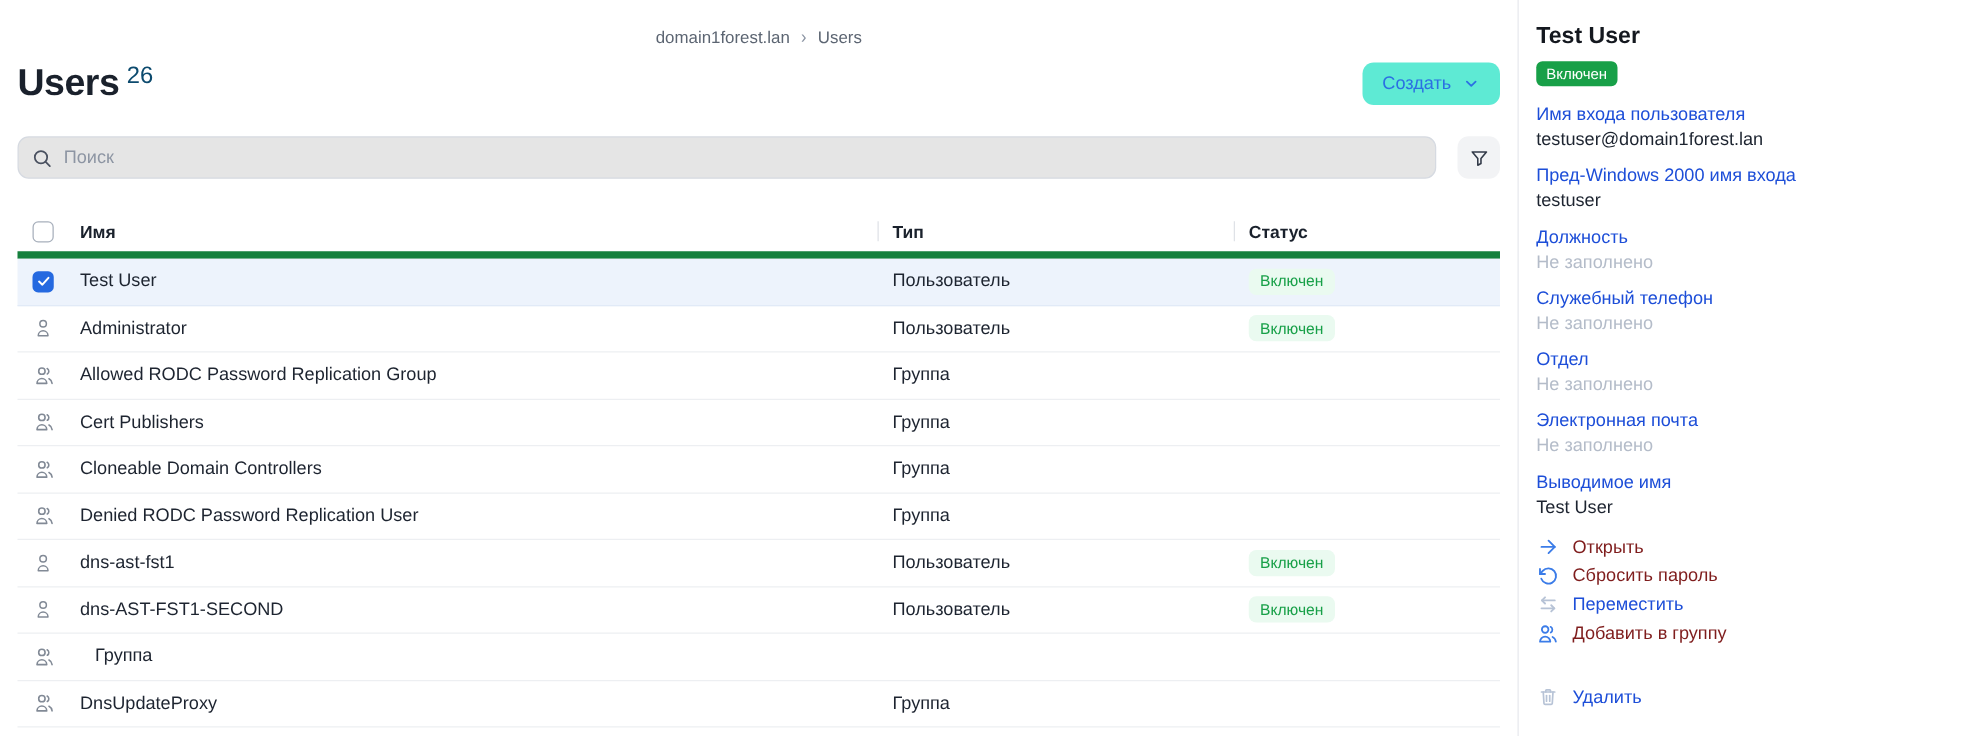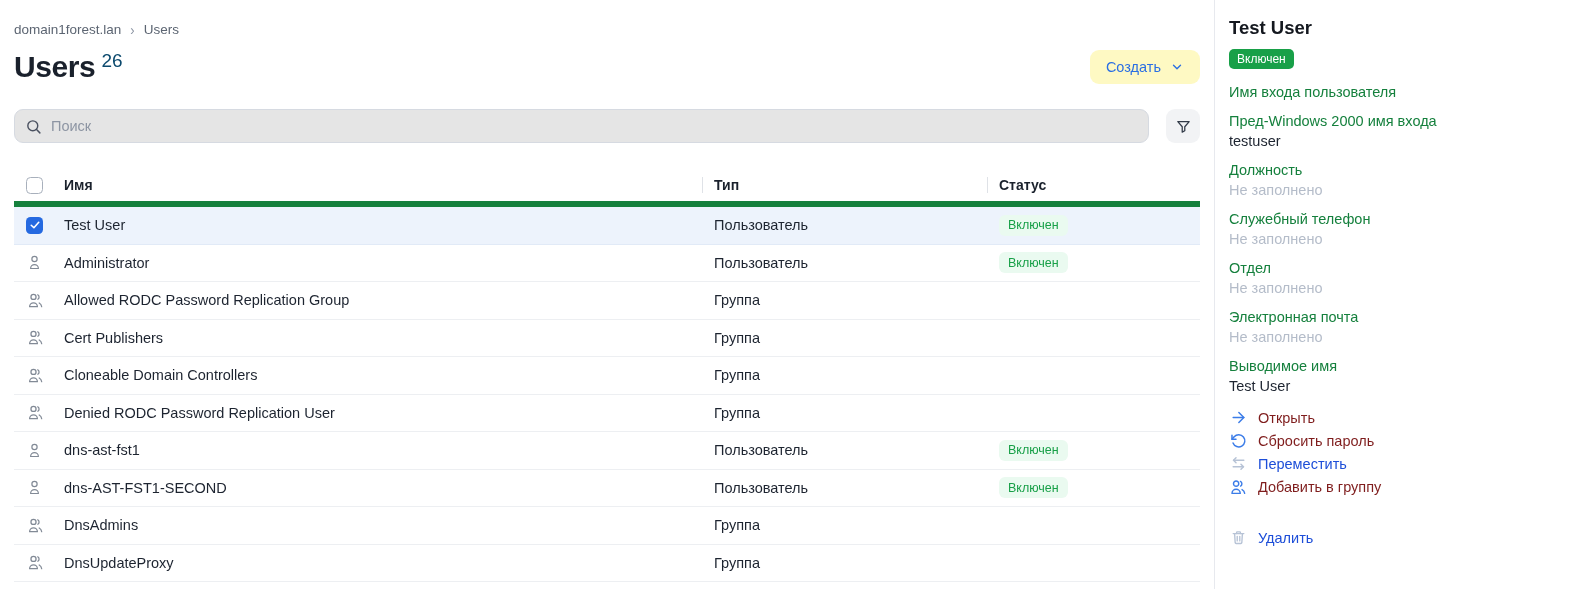--- a/index.html
+++ b/index.html
@@ -6,31 +6,31 @@
   html, body { width: 1575px; height: 589px; overflow: hidden; }
   body {
     font-family: "Liberation Sans", "DejaVu Sans", sans-serif;
     background: #ffffff;
     color: #1d2430;
   }
   .app { display: flex; height: 100%; }
   .main { flex: 1; min-width: 0; padding: 0 14px; }
 
   
-  .breadcrumb { margin-top: 22px; display: flex; align-items: center; gap: 9px; font-size: 13.5px; color: #5c6572; }
+  .breadcrumb { margin-top: 22px; display: flex; align-items: center; gap: 9px; font-size: 13.5px; color: #5c6572; justify-content: center; }
   .breadcrumb .crumb-link { cursor: pointer; }
   .breadcrumb .bc-chev { color: #8a93a2; font-size: 13px; transform: scaleY(1.15); }
 
   
   .title-row { display: flex; align-items: center; margin-top: 12px; }
   .page-title { font-size: 30px; font-weight: 700; color: #1a212c; letter-spacing: -0.4px; line-height: 36px; }
   .title-count { font-size: 19px; font-weight: 400; color: #0c4a6e; margin-left: 6px; align-self: flex-start; margin-top: 1px; }
   .create-btn {
     margin-left: auto; display: flex; align-items: center; gap: 9px;
-    background: #fef9c3; color: #2b6fe3; border: none; border-radius: 9px;
+    background: #5eead4; color: #2b6fe3; border: none; border-radius: 9px;
     height: 34px; padding: 0 16px; font-size: 14.5px; font-weight: 500;
     font-family: inherit; cursor: pointer;
   }
   .create-btn svg { display: block; }
 
   
   .search-row { display: flex; align-items: center; gap: 17px; margin-top: 24px; }
   .search-box { flex: 1; display: flex; align-items: center; gap: 9px; height: 34px; border: 1px solid #d6dae1; border-radius: 9px; padding: 0 10px; background: #e5e5e5; }
   .search-box svg { flex: none; }
   .search-box input { flex: 1; border: none; outline: none; font-size: 14.5px; font-family: inherit; color: #1d2430; background: transparent; }
@@ -55,21 +55,21 @@
   .checkbox.checked { background: #2569e0; }
   .row-icon { display: flex; color: #828a96; }
   .badge-lite { display: inline-block; background: #eafaf0; color: #18a048; font-size: 12.5px; font-weight: 500; padding: 3.5px 9px; border-radius: 6px; }
 
   
   .panel { width: 361px; flex: none; border-left: 1px solid #e7e9ee; padding: 17px 16px 0 14px; }
   .panel-title { font-size: 18.5px; font-weight: 700; color: #14181f; }
   .panel-badge { display: inline-block; margin-top: 10px; background: #18a048; color: #fff; font-size: 12px; font-weight: 500; padding: 3px 8px; border-radius: 5px; }
   .pfields { margin-top: 13px; }
   .pfield { margin-bottom: 9px; }
-  .plabel { font-size: 14.5px; color: #15803d; line-height: 20px; }
+  .plabel { font-size: 14.5px; color: #1d4ed8; line-height: 20px; }
   .pvalue { font-size: 14.5px; color: #1d2430; line-height: 20px; }
   .pvalue.empty { color: #b4bcc9; }
   .pactions { margin-top: 10px; }
   .agroup + .agroup { margin-top: 28px; }
   .paction { display: flex; align-items: center; gap: 11px; height: 23px; font-size: 14.5px; font-weight: 500; color: #7f1d1d; cursor: pointer; }
   .paction .aicon { width: 18px; height: 18px; display: flex; align-items: center; justify-content: center; color: #3b7ce8; }
   .paction.disabled { color: #1d4ed8; cursor: default; }
   .paction.disabled .aicon { color: #b7c3d6; }
 </style>
 </head>
@@ -261,21 +261,20 @@
 
       <span class="row-icon">
         <svg width="18" height="19" viewBox="0 0 24 24" fill="none" stroke="currentColor" stroke-width="1.7" stroke-linecap="round" stroke-linejoin="round">
                   <circle cx="10" cy="7.2" r="3.4"></circle>
                   <path d="M4.8 20.3a5.2 5.2 0 0 1 10.4 0z"></path>
                   <path d="M15.6 4.4a3.4 3.4 0 0 1 .2 5.9"></path>
                   <path d="M17.6 15.3c1.8.9 3 2.7 3.3 5"></path>
                 </svg>
       </span>
     </div>
-    <div class="c-name">DnsAdmins</div>
     <div class="c-type">Группа</div>
     <div class="c-status"></div>
   </div>
 
   <div class="trow">
     <div class="c-check">
 
       <span class="row-icon">
         <svg width="18" height="19" viewBox="0 0 24 24" fill="none" stroke="currentColor" stroke-width="1.7" stroke-linecap="round" stroke-linejoin="round">
                   <circle cx="10" cy="7.2" r="3.4"></circle>
@@ -292,20 +291,21 @@
 </div>
     </div>
   </div>
 
   <div class="panel">
     <div class="panel-title">Test User</div>
     <span class="panel-badge">Включен</span>
     <div class="pfields">
   <div class="pfield">
     <div class="plabel">Имя входа пользователя</div>
+    <div class="pvalue">testuser@domain1forest.lan</div>
   </div>
 
   <div class="pfield">
     <div class="plabel">Пред-Windows 2000 имя входа</div>
     <div class="pvalue">testuser</div>
   </div>
 
   <div class="pfield">
     <div class="plabel">Должность</div>
     <div class="pvalue empty">Не заполнено</div>

